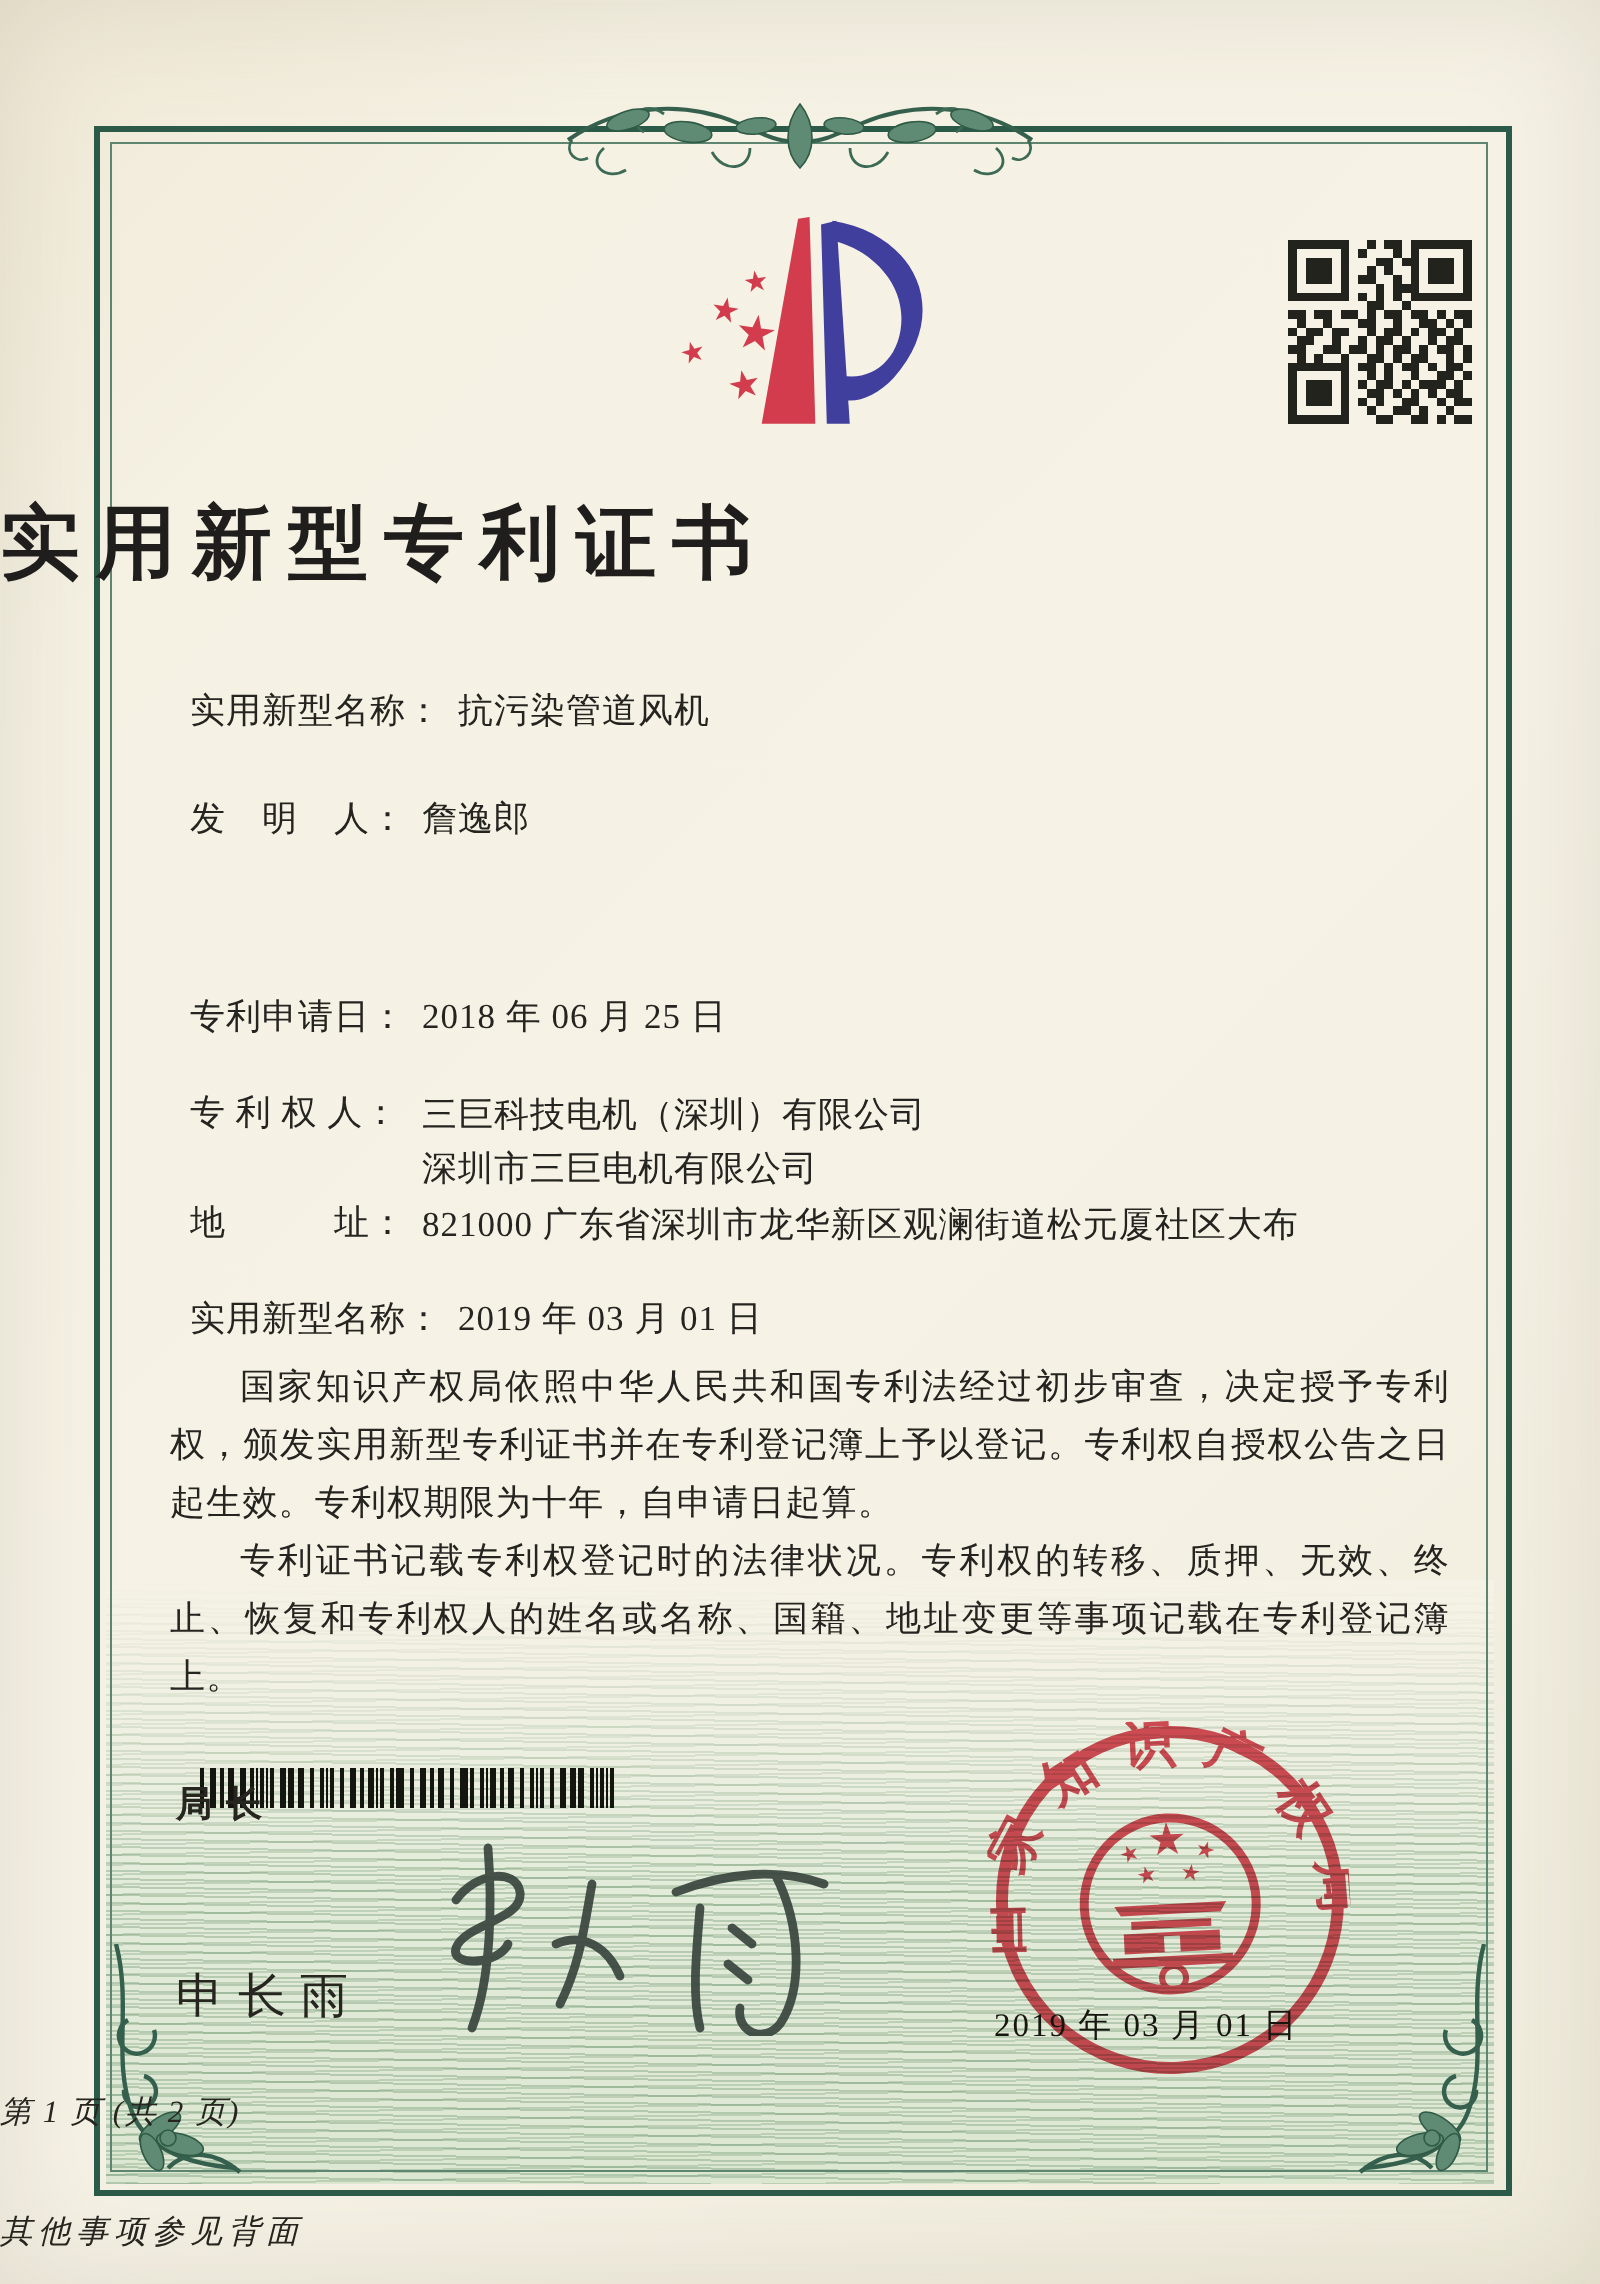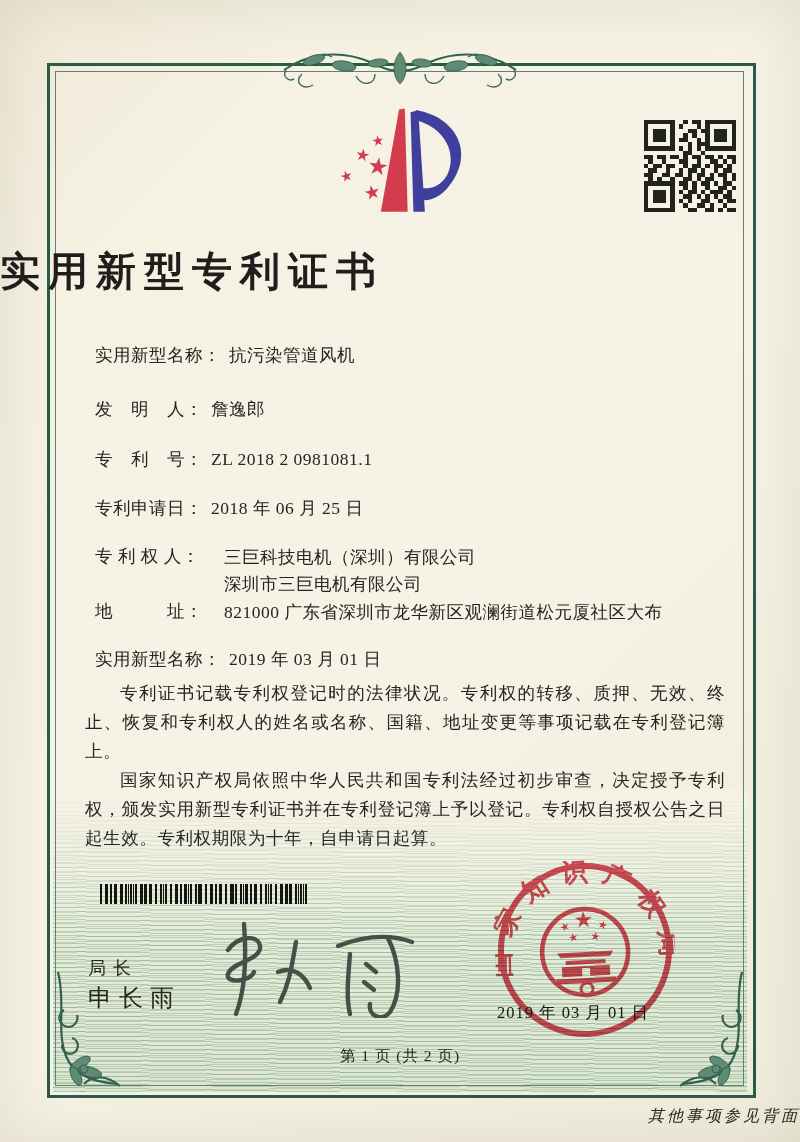--- a/index.html
+++ b/index.html
@@ -20,40 +20,40 @@
           linear-gradient(#eaf0e1,#dce7d2);}
   .guilloche::before{content:"";position:absolute;left:0;top:0;width:100%;height:150px;
         background:linear-gradient(#f6f2e6 0%, rgba(246,242,230,0) 100%);}
   
   .cert-no{position:absolute;left:75px;top:120px;font-size:17px;letter-spacing:3px;color:#35332e;}
   .title{position:absolute;left:0;top:244px;width:100%;text-align:left;
         font-size:40px;font-weight:bold;letter-spacing:8px;color:#1f1e1c;}
   .row{position:absolute;left:95px;font-size:17.5px;color:#262420;letter-spacing:.5px;white-space:nowrap;}
   .row .lbl{display:inline-block;min-width:108px;}
   .row .val{margin-left:8px;}
-  .val-block{display:inline-block;vertical-align:top;margin-left:21px;line-height:27px;white-space:normal;width:530px;}
+  .val-block{display:inline-block;vertical-align:top;margin-left:8px;line-height:27px;white-space:normal;width:530px;}
   .row7b{position:absolute;left:408px;top:0;}
   .paras{position:absolute;left:85px;top:679px;width:640px;font-size:17.5px;line-height:29px;
         color:#262420;text-align:justify;letter-spacing:.6px;}
   .paras p{margin:0;text-indent:2em;}
   .barcode{position:absolute;left:100px;top:884px;width:208px;height:20px;
         background:
           repeating-linear-gradient(90deg,#15150f 0 2px,rgba(0,0,0,0) 2px 5px),
           repeating-linear-gradient(90deg,#15150f 0 1px,rgba(0,0,0,0) 1px 7px),
           repeating-linear-gradient(90deg,#15150f 0 1px,rgba(0,0,0,0) 1px 11px);}
-  .director-label{position:absolute;left:88px;top:956px;font-size:18px;letter-spacing:7px;color:#27251f;}
+  .director-label{position:absolute;left:88px;top:890px;font-size:18px;letter-spacing:7px;color:#27251f;font-weight:bold;}
   .director-name{position:absolute;left:88px;top:982px;font-size:24px;letter-spacing:7px;color:#27251f;}
   .signature{position:absolute;left:192px;top:916px;width:240px;height:102px;}
   .seal{position:absolute;left:495px;top:860px;width:180px;height:180px;
         transform:rotate(-3deg);mix-blend-mode:multiply;opacity:.93;}
   .seal-date{position:absolute;left:489px;top:1002px;width:168px;text-align:center;
         font-size:16.5px;color:#17150f;letter-spacing:1px;z-index:5;}
-  .page-indicator{position:absolute;left:0;top:1046px;width:100%;text-align:center;
-        font-size:15.5px;color:#27251f;letter-spacing:1px;}
-  .footer-note{position:absolute;left:0;top:1106px;width:100%;text-align:right;
+  .page-indicator{position:absolute;left:0;top:1046px;width:100%;
+        font-size:15.5px;color:#27251f;letter-spacing:1px;font-style:italic;}
+  .footer-note{position:absolute;left:0;top:1106px;width:100%;text-align:left;
         font-size:16px;color:#27251f;letter-spacing:3px;font-style:italic;}
   .logo{position:absolute;left:322px;top:96px;width:156px;height:134px;}
   .qr{position:absolute;left:644px;top:120px;width:92px;height:92px;}
   .orn-top{position:absolute;left:280px;top:42px;width:240px;height:52px;}
   .orn-bl{position:absolute;left:50px;top:972px;width:72px;height:120px;}
   .orn-br{position:absolute;left:678px;top:972px;width:72px;height:120px;transform:scaleX(-1);}
 </style>
 </head>
 <body>
 
@@ -160,39 +160,36 @@
   </svg>
 
   <div class="title">实用新型专利证书</div>
 
   <div class="row" style="top:343px">
     <span class="lbl">实用新型名称：</span><span class="val">抗污染管道风机</span>
   </div>
   <div class="row" style="top:397px">
     <span class="lbl">发　明　人：</span><span class="val">詹逸郎</span>
   </div>
-  <div class="row" style="top:447px">
-    <span class="lbl">专　利　号：</span><span class="val">ZL 2018 2 0981081.1</span>
-  </div>
   <div class="row" style="top:496px">
     <span class="lbl">专利申请日：</span><span class="val">2018 年 06 月 25 日</span>
   </div>
   <div class="row" style="top:544px">
     <span class="lbl">专 利 权 人：</span><span class="val-block"><span>三巨科技电机（深圳）有限公司</span><br><span>深圳市三巨电机有限公司</span></span>
   </div>
   <div class="row" style="top:599px">
     <span class="lbl">地　　　址：</span><span class="val-block"><span>821000 广东省深圳市龙华新区观澜街道松元厦社区大布</span><br></span>
   </div>
   <div class="row" style="top:647px;width:640px">
     <span class="lbl">实用新型名称：</span><span class="val">2019 年 03 月 01 日</span>
   </div>
 
   <div class="paras">
+    <p>国家知识产权局依照中华人民共和国专利法经过初步审查，决定授予专利权，颁发实用新型专利证书并在专利登记簿上予以登记。专利权自授权公告之日起生效。专利权期限为十年，自申请日起算。</p>
     <p>专利证书记载专利权登记时的法律状况。专利权的转移、质押、无效、终止、恢复和专利权人的姓名或名称、国籍、地址变更等事项记载在专利登记簿上。</p>
-    <p>国家知识产权局依照中华人民共和国专利法经过初步审查，决定授予专利权，颁发实用新型专利证书并在专利登记簿上予以登记。专利权自授权公告之日起生效。专利权期限为十年，自申请日起算。</p>
   </div>
 
   <div class="barcode"></div>
 
   <div class="director-label">局长</div>
   <div class="director-name">申长雨</div>
   <svg class="signature" viewBox="0 0 240 102">
     <g stroke="#39453e" stroke-width="4.4" fill="none" stroke-linecap="round" opacity="0.92">
       <path d="M36,34 C46,20 66,18 68,30 C70,44 40,46 36,58 C33,68 58,66 62,56"></path>
       <path d="M52,8 C54,34 54,72 44,98"></path>

